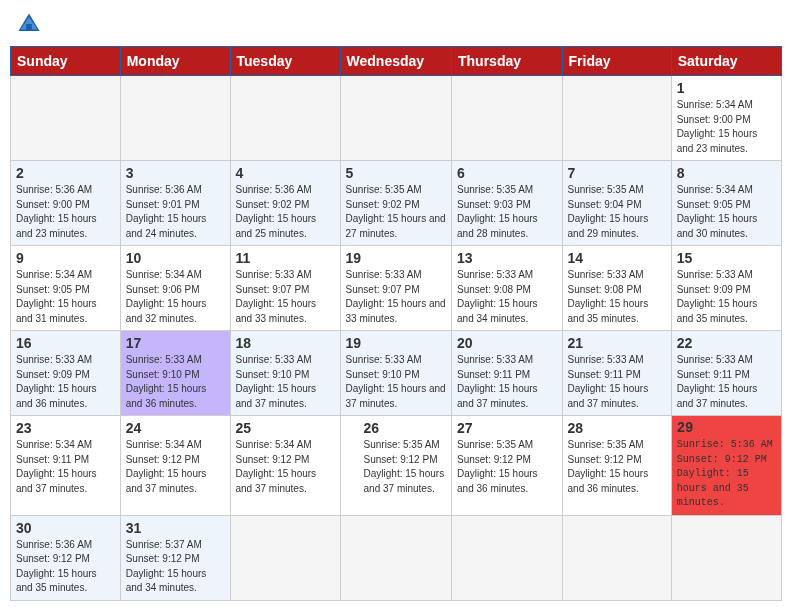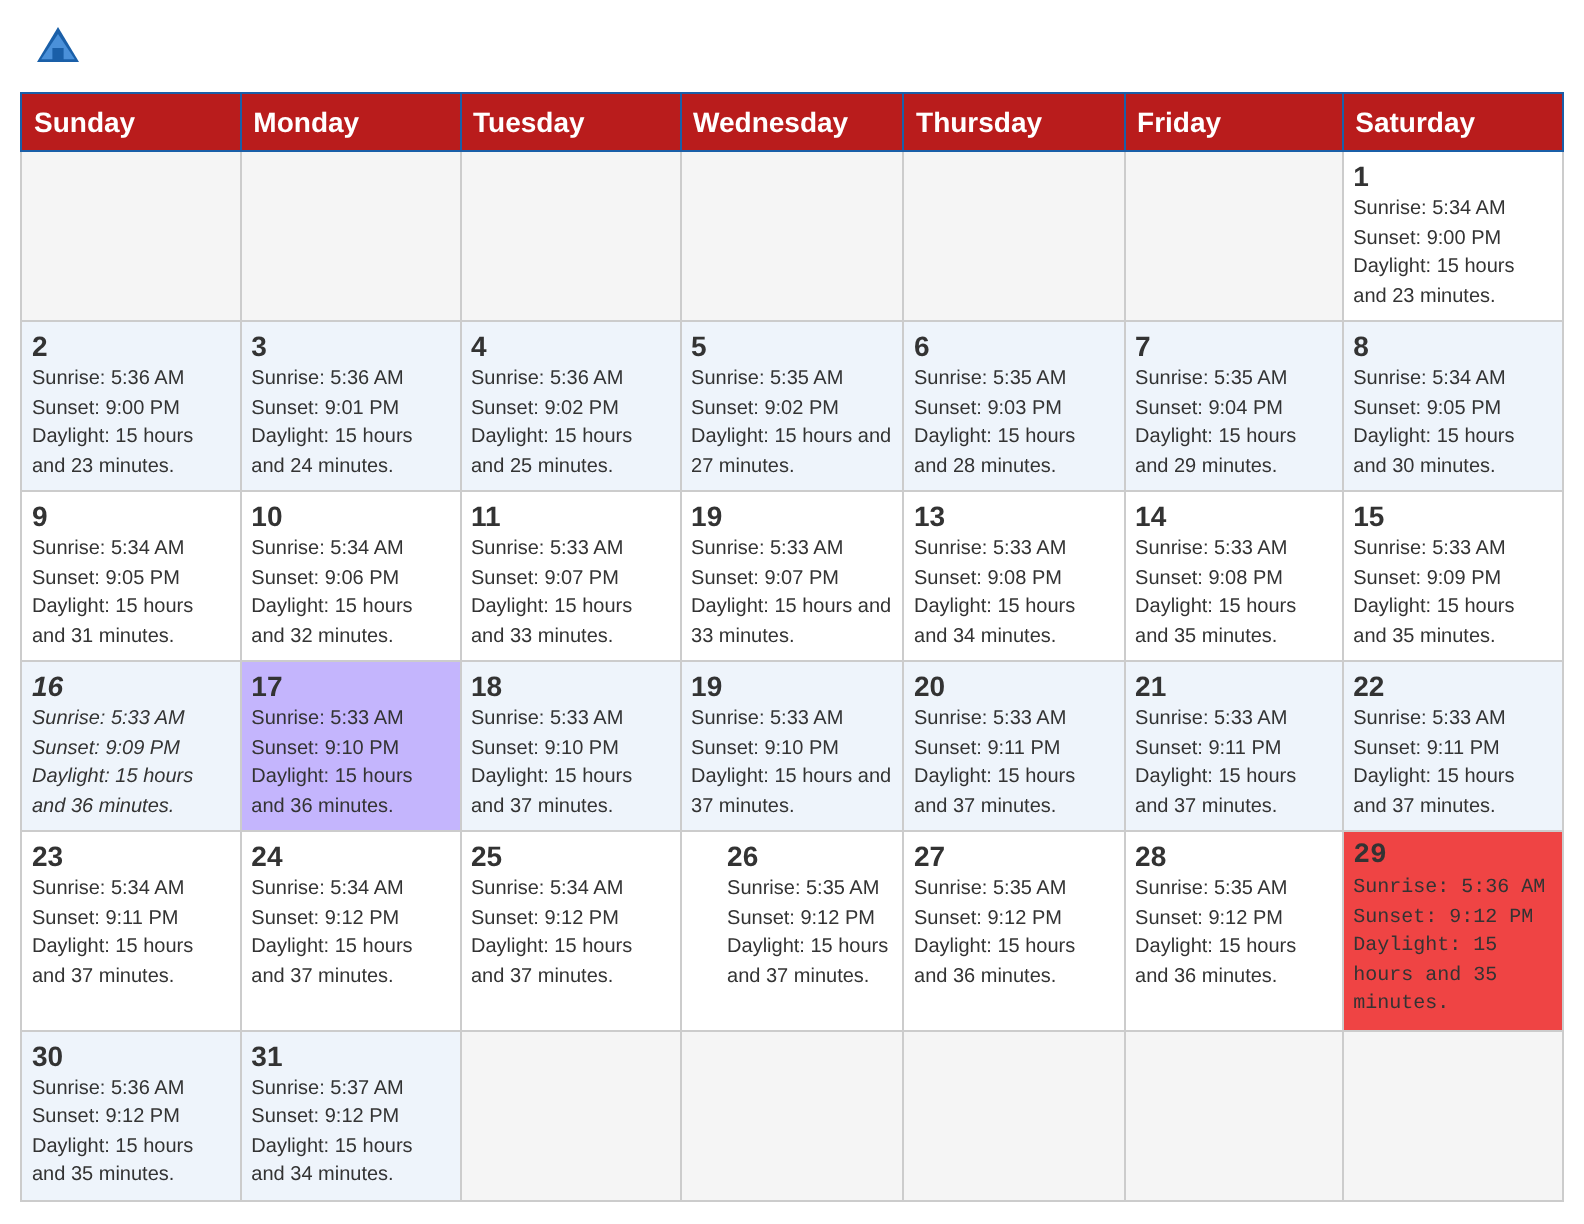--- a/index.html
+++ b/index.html
@@ -199,21 +199,21 @@
         <td style="background: rgb(255, 255, 255);">
           <span class="day-number">14</span>
           <div class="day-info">Sunrise: 5:33 AM<br>Sunset: 9:08 PM<br>Daylight: 15 hours and 35 minutes.</div>
         </td>
         <td style="background: rgb(255, 255, 255);">
           <span class="day-number">15</span>
           <div class="day-info">Sunrise: 5:33 AM<br>Sunset: 9:09 PM<br>Daylight: 15 hours and 35 minutes.</div>
         </td>
       </tr>
       <tr>
-        <td style="background: rgb(238, 244, 251); font-style: italic;">
+        <td style="background: rgb(238, 244, 251);">
           <span class="day-number">16</span>
           <div class="day-info">Sunrise: 5:33 AM<br>Sunset: 9:09 PM<br>Daylight: 15 hours and 36 minutes.</div>
         </td>
         <td style="background: #c4b5fd;">
           <span class="day-number">17</span>
           <div class="day-info">Sunrise: 5:33 AM<br>Sunset: 9:10 PM<br>Daylight: 15 hours and 36 minutes.</div>
         </td>
         <td style="background: rgb(238, 244, 251);">
           <span class="day-number">18</span>
           <div class="day-info">Sunrise: 5:33 AM<br>Sunset: 9:10 PM<br>Daylight: 15 hours and 37 minutes.</div>

